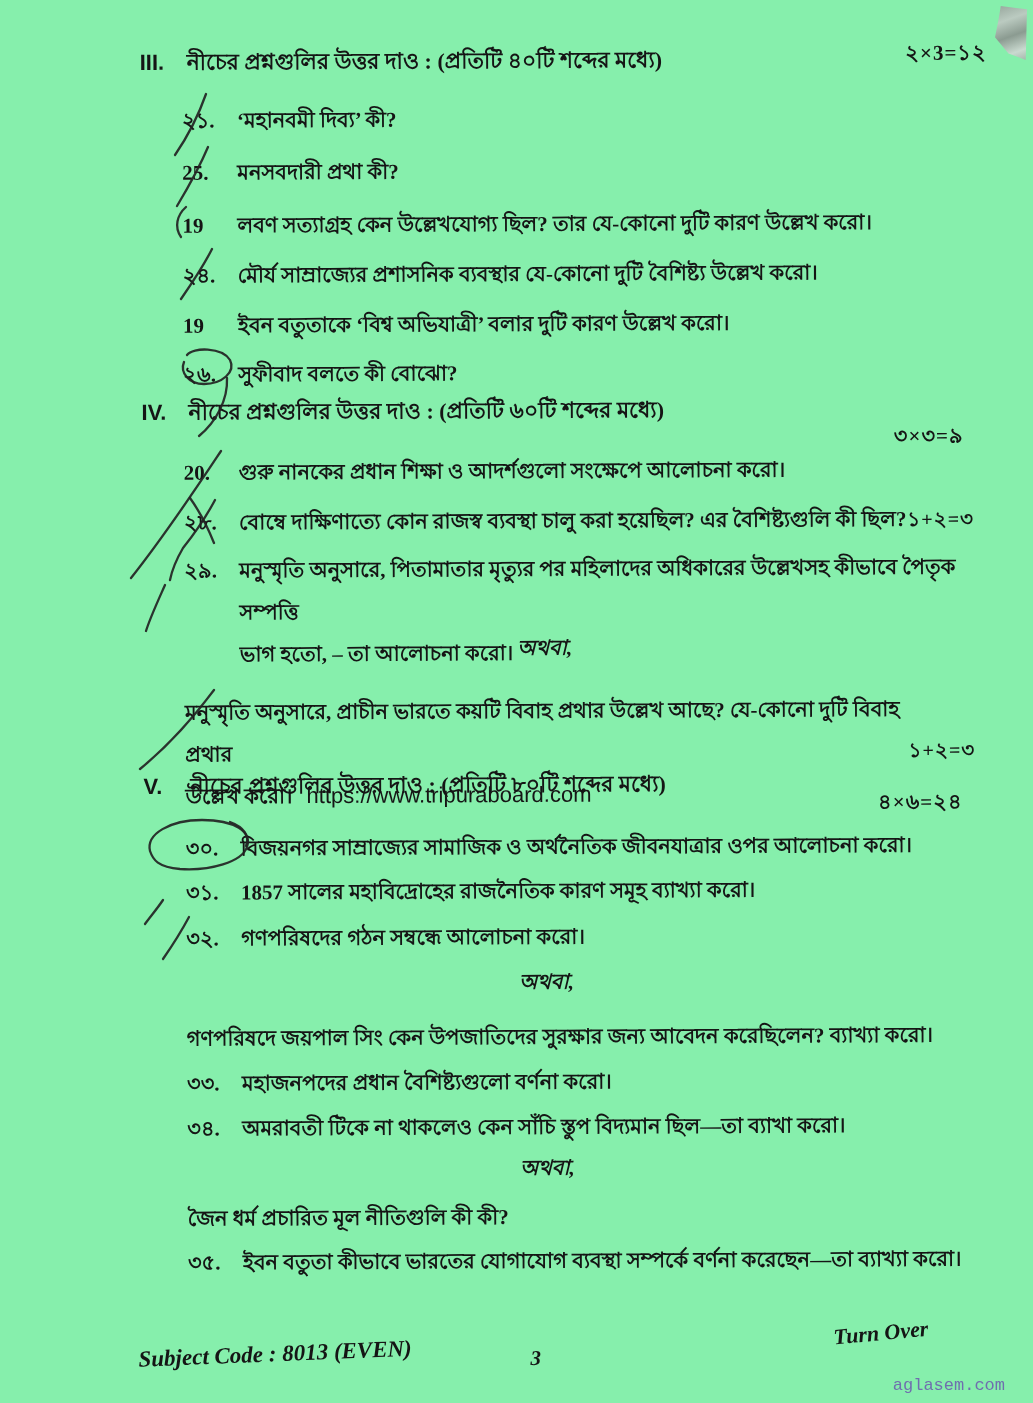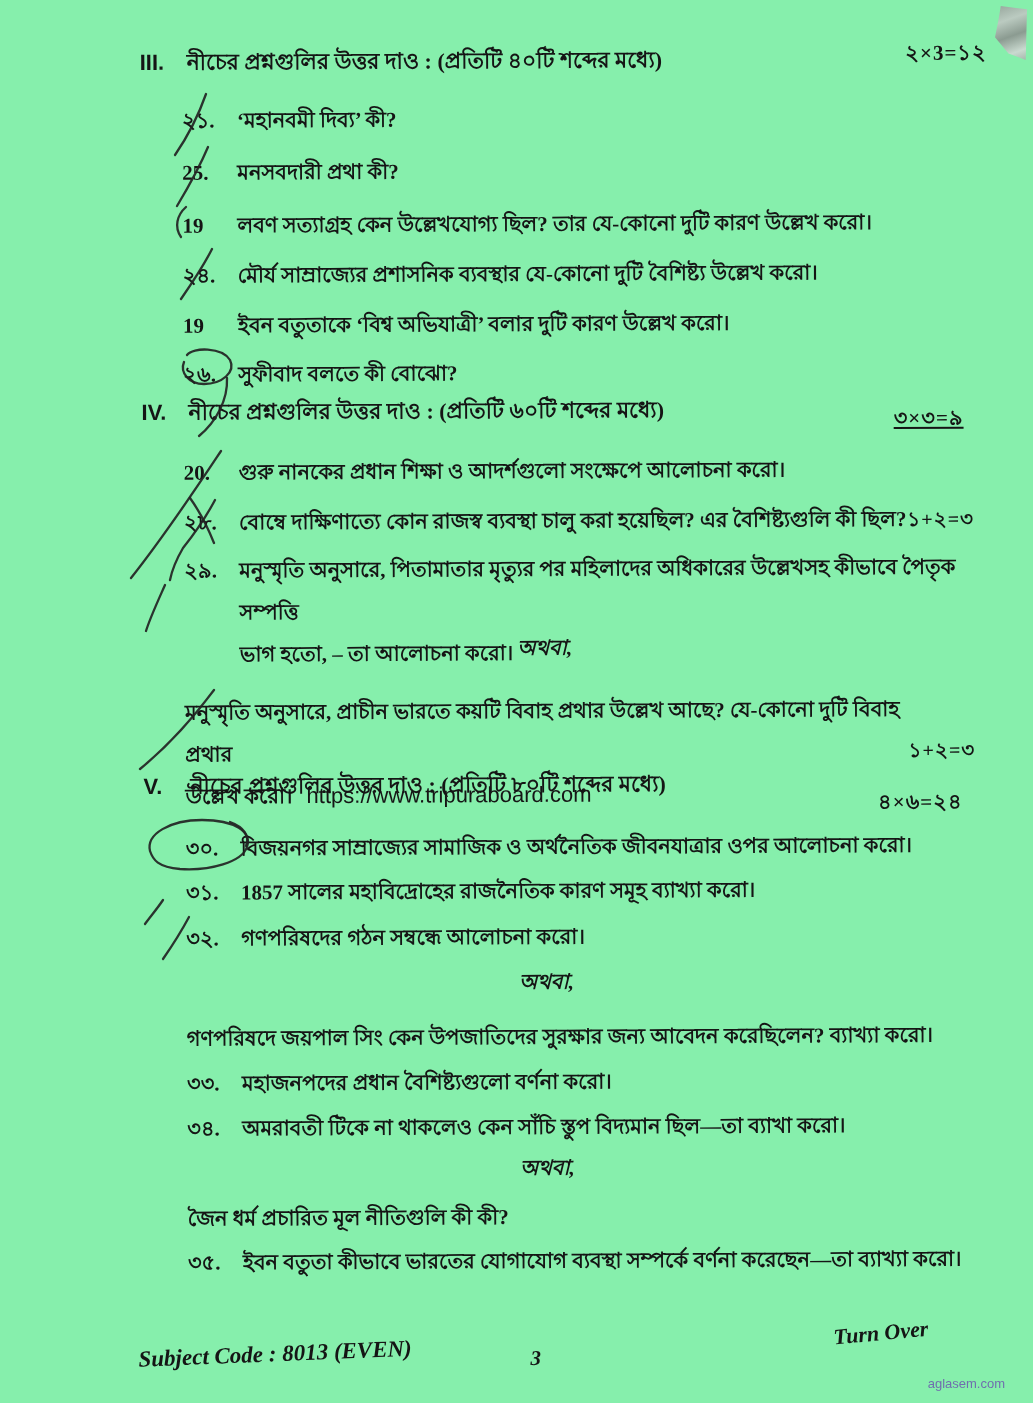--- a/index.html
+++ b/index.html
@@ -9,38 +9,38 @@
     background:#86efac; overflow:hidden; color:#151515;
     font-family:"Liberation Serif","DejaVu Serif",serif;
   }
   .content { position:absolute; inset:0; transform:rotate(-0.3deg); }
 
   .sec { position:absolute; left:143px; right:43px; font-size:22px; font-weight:bold; line-height:30px; }
   .sec .numeral { display:inline-block; width:47px; font-family:"Liberation Sans","DejaVu Sans",sans-serif; vertical-align:top; }
   .sec .sec-title { display:inline; }
   .sec .sec-marks { position:absolute; font-size:21px; letter-spacing:1px; }
   .sec-marks.m0 { right:0; top:-6px; }
-  .sec-marks.m1 { right:25px; top:9px;text-decoration:underline; }
+  .sec-marks.m1 { right:25px; top:27px; }
   .sec-marks.m2 { right:28px; top:19px; }
 
   .q { position:absolute; left:185px; right:45px; font-size:21px; font-weight:bold; line-height:42px; }
   .qno { display:inline-block; min-width:55px; vertical-align:top; }
   .qtext { display:inline-block; max-width:745px; vertical-align:top; }
   .qline { display:block; }
   .inline-marks { position:absolute; right:13px; top:0; font-size:20px; letter-spacing:1px; }
   .float-marks { position:absolute; font-size:20px; font-weight:bold; letter-spacing:1px; }
   .url { font-family:"Liberation Sans","DejaVu Sans",sans-serif; font-weight:normal; font-size:22px; margin-left:14px; }
 
   .or-row { position:absolute; left:130px; width:830px; text-align:center;
             font-size:21px; font-weight:bold; font-style:italic; }
 
   .footer-subject { position:absolute; left:135px; top:1340px; font-size:23px; font-weight:bold; font-style:italic; transform:rotate(-2deg); }
   .footer-page { position:absolute; left:527px; top:1346px; font-size:21px; font-weight:bold; font-style:italic; }
   .footer-turnover { position:absolute; right:108px; top:1322px; font-size:22px; font-weight:bold; font-style:italic; transform:rotate(-5deg); }
-  .watermark { position:absolute; right:28px; top:1376px; font-family:Liberation Sans, sans-serif; font-size:13px; color:#6f6fae; }
+  .watermark { position:absolute; right:28px; top:1376px; font-family:Liberation Mono, monospace; font-size:17px; color:#6f6fae; }
 
   .scan-blob {
     position:absolute; top:6px; right:6px; width:32px; height:54px; opacity:.85;
     background:linear-gradient(160deg,#999 0%,#c4c4c4 28%,#8c8c8c 55%,#d6d6d6 82%,#aaa 100%);
     clip-path:polygon(18% 0,100% 6%,96% 100%,42% 88%,0 58%,12% 22%);
   }
   .annotations { position:absolute; inset:0; width:100%; height:100%; pointer-events:none; }
   .annotations path { stroke:#232323; stroke-width:2.3; fill:none; stroke-linecap:round; opacity:.92; }
 </style>
 </head>

